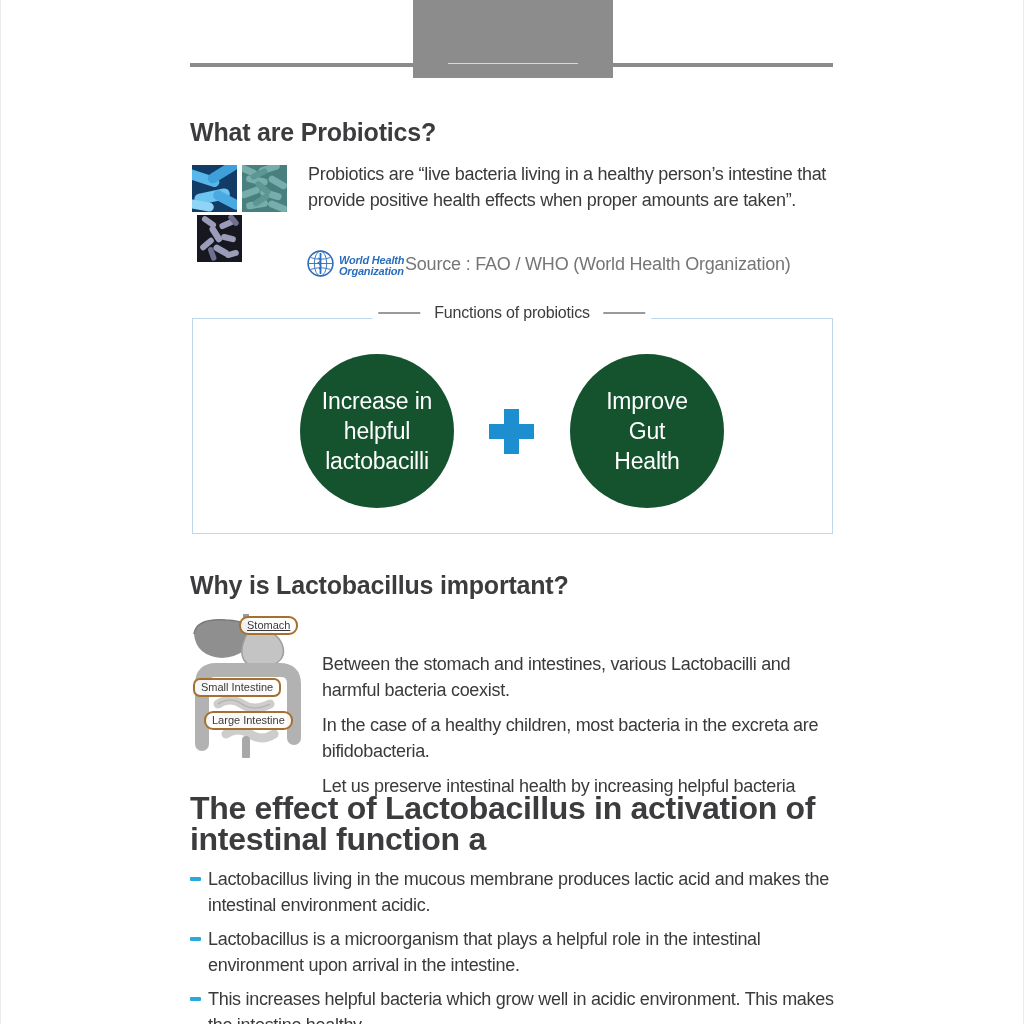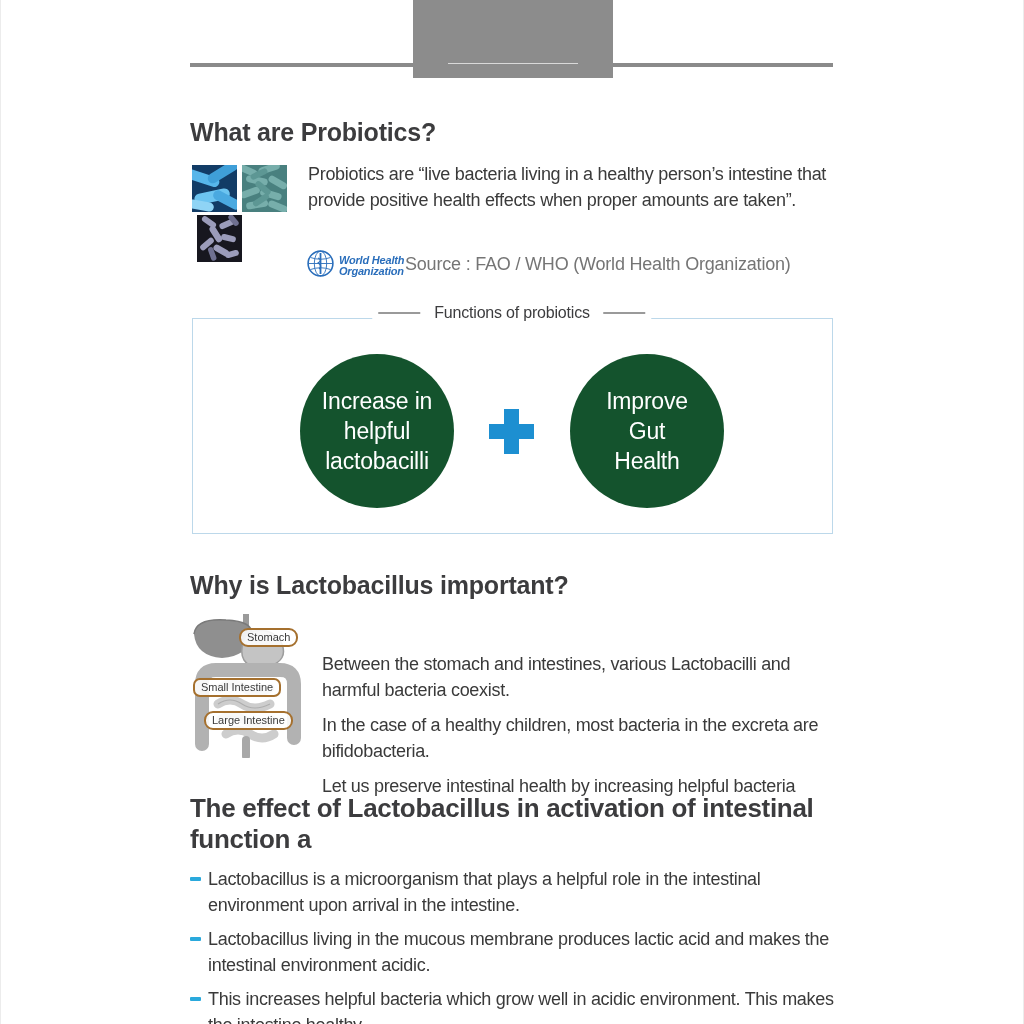--- a/index.html
+++ b/index.html
@@ -13,21 +13,21 @@
   
   .header-line{left:190px;top:63px;width:643px;height:4px;background:#8a8a8a;}
   .header-box{left:413px;top:0;width:200px;height:78px;background:#8c8c8c;}
   .header-title{
     position:absolute;left:0;right:0;top:14px;text-align:center;
     color:#ffffff;font-size:30px;font-weight:bold;letter-spacing:.5px;
   }
   .header-underline{position:absolute;left:35px;right:35px;top:63px;height:1px;background:#d9d9d9;}
   
   .h2{color:#3c3c3e;font-weight:bold;font-size:25px;letter-spacing:-.2px;}
-  .h2-wide{width:660px;font-size:26px;line-height:31px;letter-spacing:-.3px;}
+  .h2-wide{width:660px;font-size:32px;line-height:31px;letter-spacing:-.3px;}
   
   .body-text{color:#3a3a3a;font-size:18px;line-height:26px;letter-spacing:-.3px;}
   
   .thumb{position:absolute;width:45px;height:47px;}
   
   .who-logo{display:flex;align-items:center;gap:5px;}
   .who-text{color:#2a6ebb;font-size:11px;font-weight:bold;line-height:11px;letter-spacing:-.2px;font-style:italic;}
   .source-text{color:#757575;font-size:18px;letter-spacing:-.2px;}
   
   .fbox{left:192px;top:318px;width:639px;height:214px;border:1px solid #bcd8ea;background:#fff;}
@@ -184,41 +184,41 @@
         <path d="M40 122 Q52 114 64 122 T88 122"></path>
       </g>
       <g fill="none" stroke="#aeaeae" stroke-width="1.2">
         <path d="M34 76 Q46 68 58 76 T84 76"></path>
         <path d="M32 92 Q44 84 56 92 T84 92"></path>
         <path d="M34 108 Q46 100 58 108 T86 108"></path>
       </g>
 
       <path d="M60 128 L60 144" stroke="#a8a8a8" stroke-width="8" stroke-linecap="round"></path>
     </svg>
-    <span class="organ-label" style="left:53px;top:16px;">Stomach</span>
+    <span class="organ-label" style="left:53px;top:4px;text-decoration:underline;">Stomach</span>
     <span class="organ-label" style="left:7px;top:66px;border-radius:7px;">Small Intestine</span>
     <span class="organ-label" style="left:18px;top:99px;">Large Intestine</span>
   </div>
 
   <div class="abs" style="left:322px;top:619px;width:517px;">
     <div class="body-text" style="margin-bottom:9px;margin-top:32px;">Between the stomach and intestines, various Lactobacilli and harmful bacteria coexist.</div>
     <div class="body-text" style="margin-bottom:9px;">In the case of a healthy children, most bacteria in the excreta are bifidobacteria.</div>
     <div class="body-text">Let us preserve intestinal health by increasing helpful bacteria</div>
   </div>
 
   <div class="abs h2 h2-wide" style="left:190px;top:793px;">The effect of Lactobacillus in activation of intestinal function a</div>
 
   <div class="abs bullet-list">
+    <div class="bullet">
+      <span class="bullet-dash"></span>
+      <span class="body-text">Lactobacillus living in the mucous membrane produces lactic acid and makes the intestinal environment acidic.</span>
+    </div>
     <div class="bullet">
       <span class="bullet-dash"></span>
       <span class="body-text">Lactobacillus is a microorganism that plays a helpful role in the intestinal environment upon arrival in the intestine.</span>
     </div>
     <div class="bullet">
       <span class="bullet-dash"></span>
-      <span class="body-text">Lactobacillus living in the mucous membrane produces lactic acid and makes the intestinal environment acidic.</span>
-    </div>
-    <div class="bullet">
-      <span class="bullet-dash"></span>
       <span class="body-text">This increases helpful bacteria which grow well in acidic environment. This makes the intestine healthy.</span>
     </div>
   </div>
 
 </div>
 
 </body></html>

